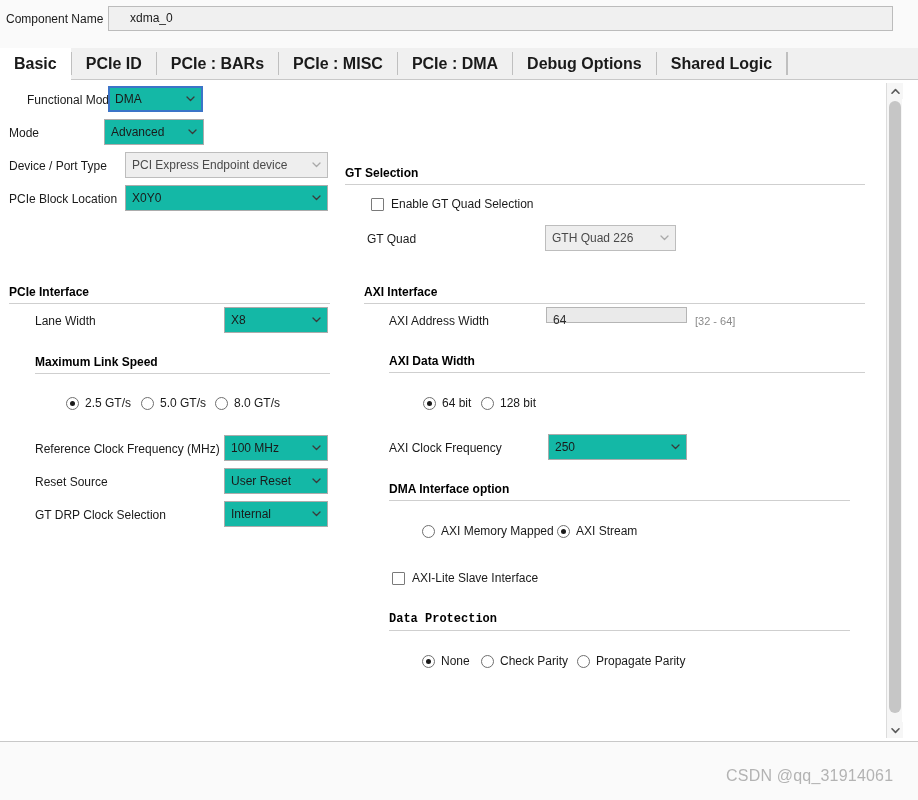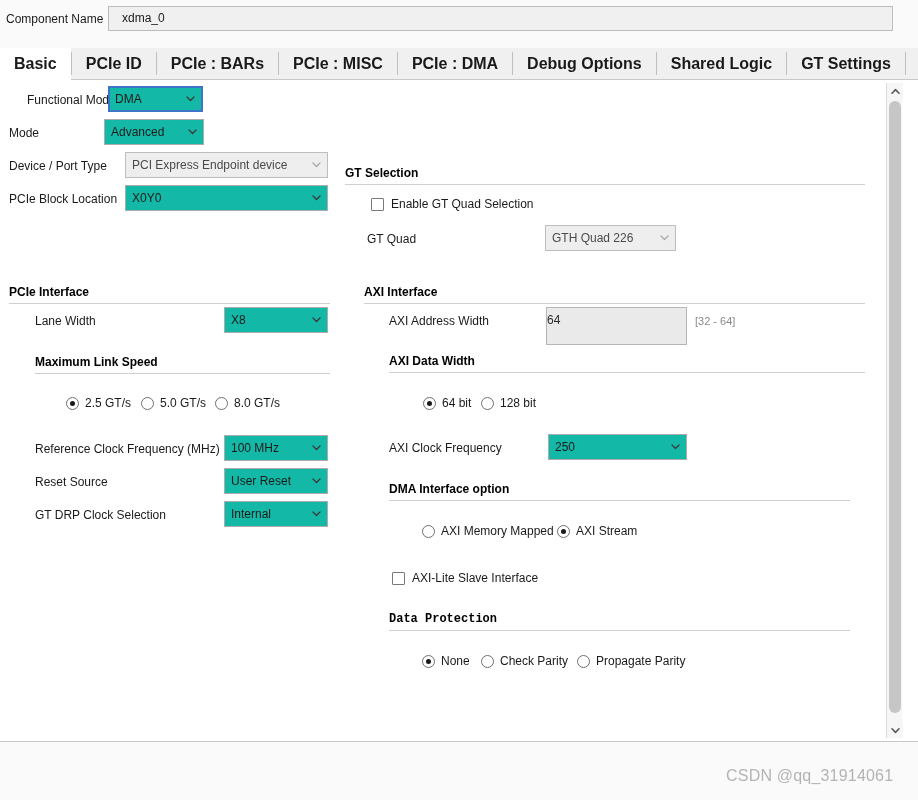--- a/index.html
+++ b/index.html
@@ -23,21 +23,21 @@
     background: #fafafa;
   }
   .compname-label {
     position: absolute; left: 6px; top: 12px;
     font-size: 12px; color: #1a1a1a; white-space: nowrap;
   }
   .compname-field {
     position: absolute; left: 108px; top: 6px; width: 785px; height: 25px;
     background: #f0f0f0; border: 1px solid #bcbcbc;
     font-family: "Liberation Sans", sans-serif; font-size: 12px; color: #1a1a1a;
-    padding: 0 13px; line-height: 23px;
+    padding: 0 21px; line-height: 23px;
   }
 
   
   .tabstrip {
     position: absolute; left: 0; top: 48px; width: 918px; height: 32px;
     background: #f0f0f0;
     border-bottom: 1px solid #c8c8c8;
     display: flex; align-items: stretch;
   }
   .tab {
@@ -121,24 +121,24 @@
     border: 2px solid #3c74c8;
     padding-left: 5px;
   }
   .combo.disabled {
     background: #eeeeee; border-color: #bdbdbd; color: #4a4a4a;
   }
   .combo.disabled .caret svg path { stroke: #a9a9a9; }
 
   
   .tinput {
-    position: absolute; height: 38px; background: #ffffff;
+    position: absolute; height: 16px; background: #ffffff;
     border: 1px solid #acacac;
     font-size: 12px; color: #1a1a1a;
-    padding: 0 0; line-height: 24px;
+    padding: 0 6px; line-height: 24px;
     font-family: "Liberation Sans", sans-serif;
   }
   .tinput.disabled { background: #eaeaea; border-color: #b5b5b5; color: #2b2b2b; }
 
   .hint { position: absolute; font-size: 11px; color: #8a8a8a; white-space: nowrap; }
 
   
   .cbx-wrap { position: absolute; display: flex; align-items: center; cursor: default; }
   .cbx {
     width: 13px; height: 13px; border: 1px solid #7a7a7a; background: #fff;
@@ -199,21 +199,20 @@
     <div class="tab">PCIe : BARs</div>
     <div class="tab-sep"></div>
     <div class="tab">PCIe : MISC</div>
     <div class="tab-sep"></div>
     <div class="tab">PCIe : DMA</div>
     <div class="tab-sep"></div>
     <div class="tab">Debug Options</div>
     <div class="tab-sep"></div>
     <div class="tab">Shared Logic</div>
     <div class="tab-sep"></div>
-    <div class="tab">GT Settings</div>
     <div class="tab-sep"></div>
     <div class="tabstrip-filler"></div>
   </div>
 
   <div class="panel">
     <div class="panel-inner">
 
       <div class="lbl" style="left:27px; top:13px;">Functional Mode</div>
       <div class="combo focused" style="left:108px; top:6px; width:95px;">
         <span>DMA</span>

